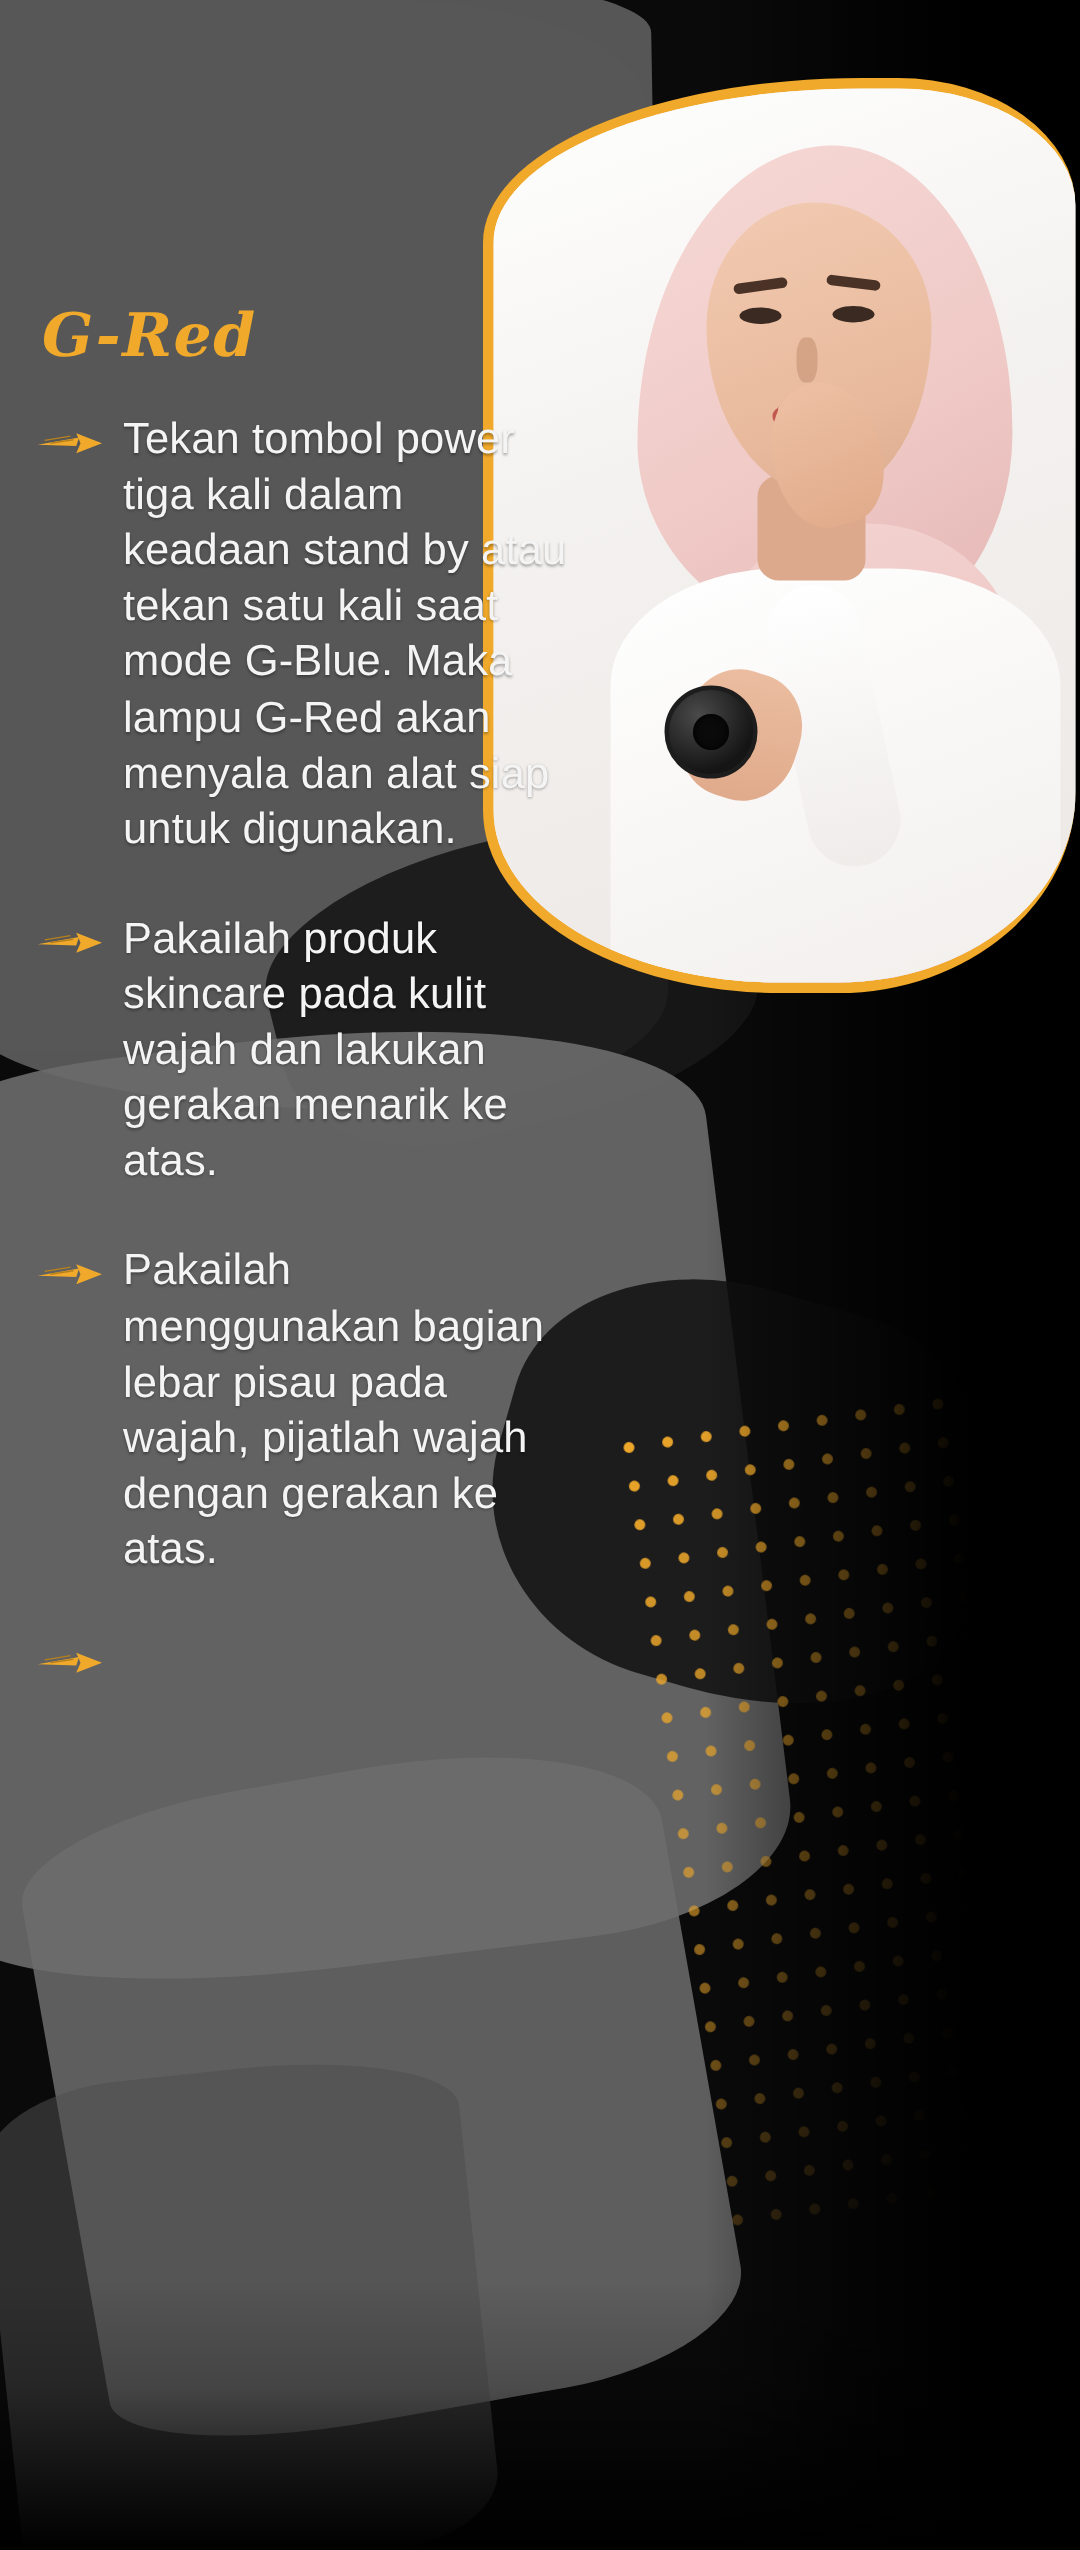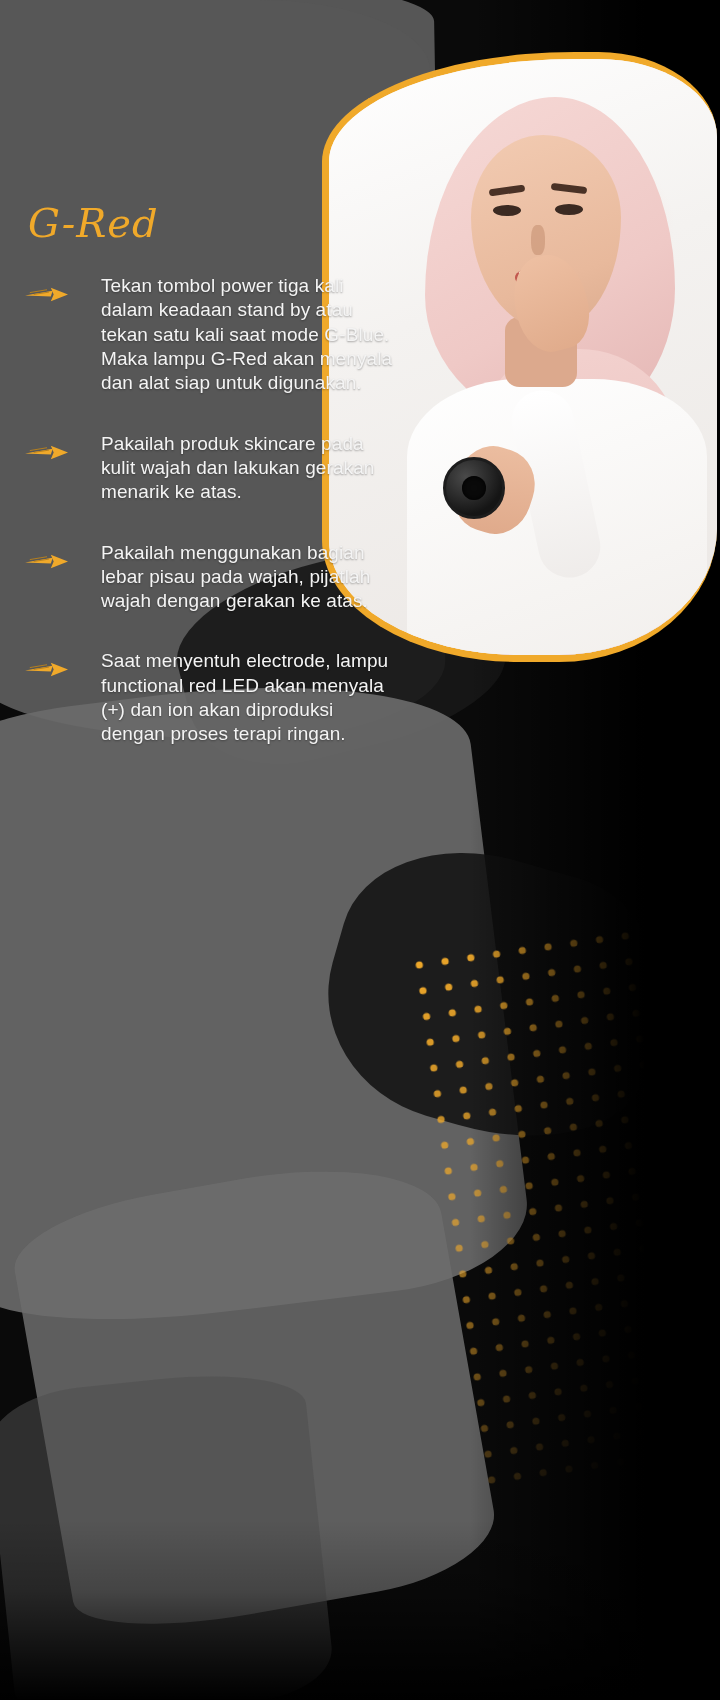--- a/index.html
+++ b/index.html
@@ -264,48 +264,47 @@
   .content {
     position: absolute;
     left: 0; top: 0;
     width: 430px;
     padding: 200px 0 0 24px;
   }
   .title {
     color: #f0a92a;
     font-family: "DejaVu Serif", serif;
     font-style: italic;
-    font-weight: normal;
+    font-weight: bold;
     font-size: 40px;
     letter-spacing: 1px;
     margin-bottom: 28px;
     padding-left: 4px;
   }
 
   .bullet-list { list-style: none; }
   .bullet {
     display: flex;
     align-items: flex-start;
     margin-bottom: 36px;
   }
   .arrow-icon {
     flex: 0 0 auto;
     width: 46px;
     margin-top: 10px;
     margin-right: 12px;
   }
   .bullet-text {
     color: #f4f4f4;
-    font-size: 19px;
+    font-size: 29px;
     line-height: 1.28;
     font-weight: 400;
     letter-spacing: 0.1px;
     max-width: 300px;
     text-shadow: 0 1px 2px rgba(0,0,0,.35);
-    margin-left: 19px;
   }
 </style>
 </head>
 <body>
 
 <div class="page">
 
   <div class="bg-layer">
     <div class="brush-top"></div>
     <div class="brush-top2"></div>
@@ -403,19 +402,18 @@
 
       <li class="bullet">
         <span class="arrow-icon">
           <svg viewBox="0 0 48 22" xmlns="http://www.w3.org/2000/svg" width="46" height="21">
             <path d="M1 12 L30 7 L28 13 Z" fill="#f0a92a"></path>
             <path d="M28 4 L46 11 L28 18 L31 11 Z" fill="#f0a92a"></path>
             <path d="M6 9 L24 6" stroke="#b8801c" stroke-width="1"></path>
             <path d="M10 11 L26 8.5" stroke="#b8801c" stroke-width="1"></path>
           </svg>
         </span>
-        <span class="bullet-text">Saat menyentuh electrode, lampu functional red LED akan menyala (+) dan ion akan diproduksi dengan proses terapi ringan.</span>
       </li>
 
     </ul>
   </div>
 
 </div>
 
 </body></html>

